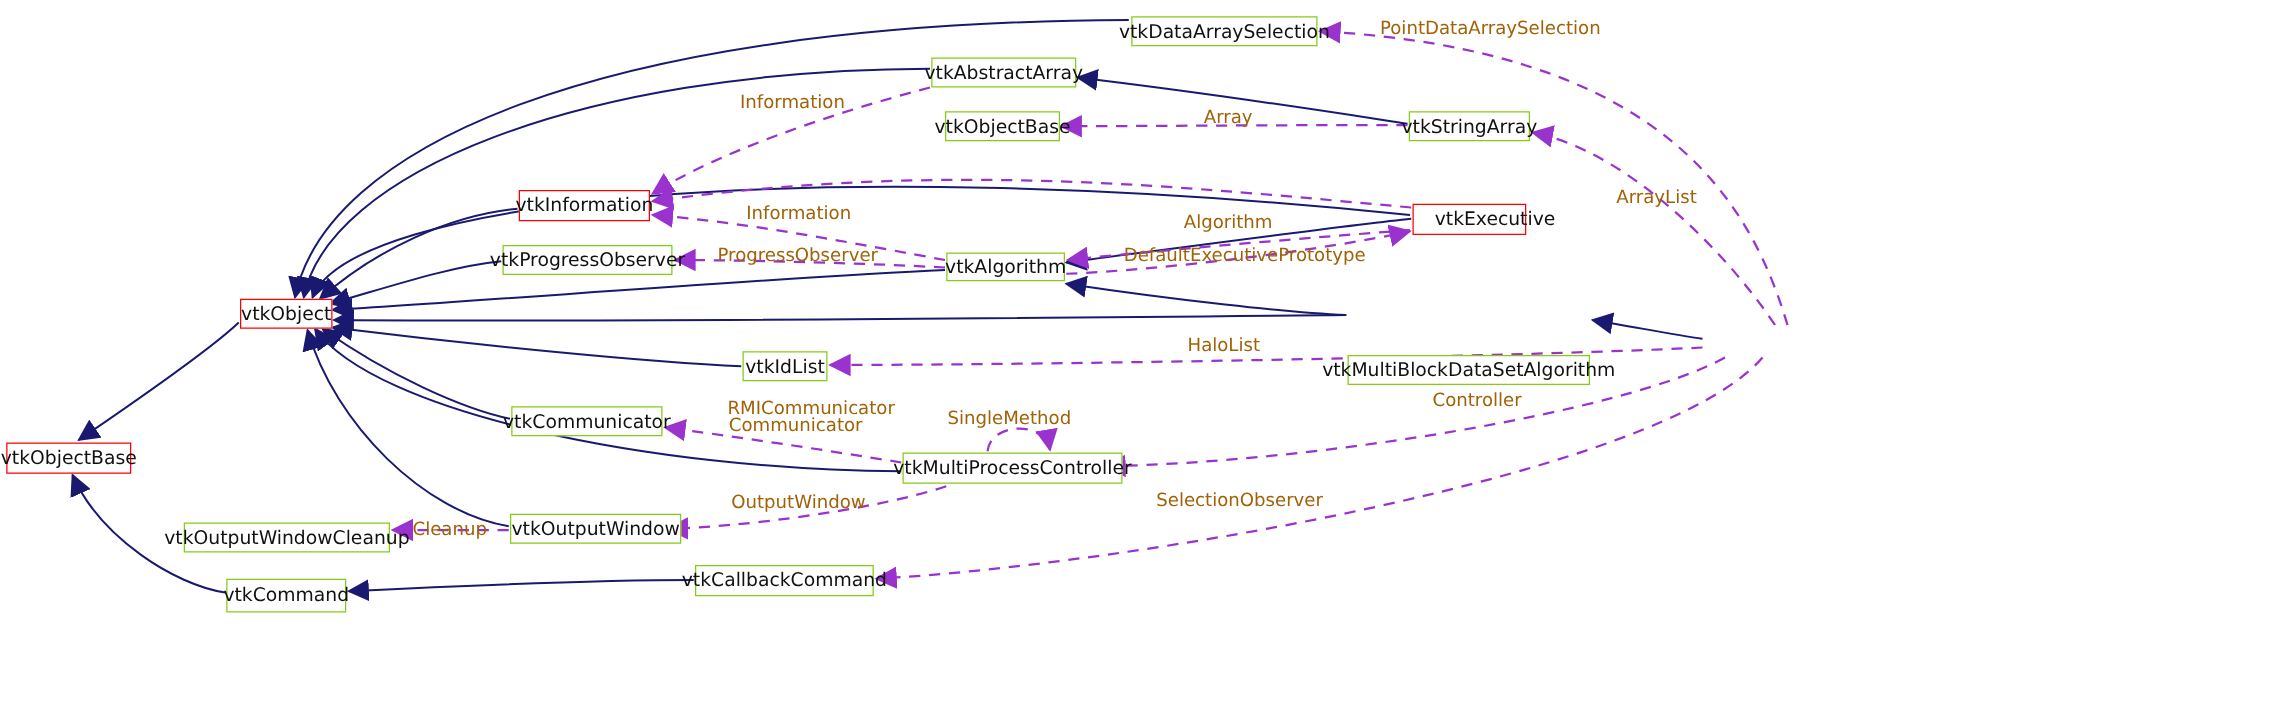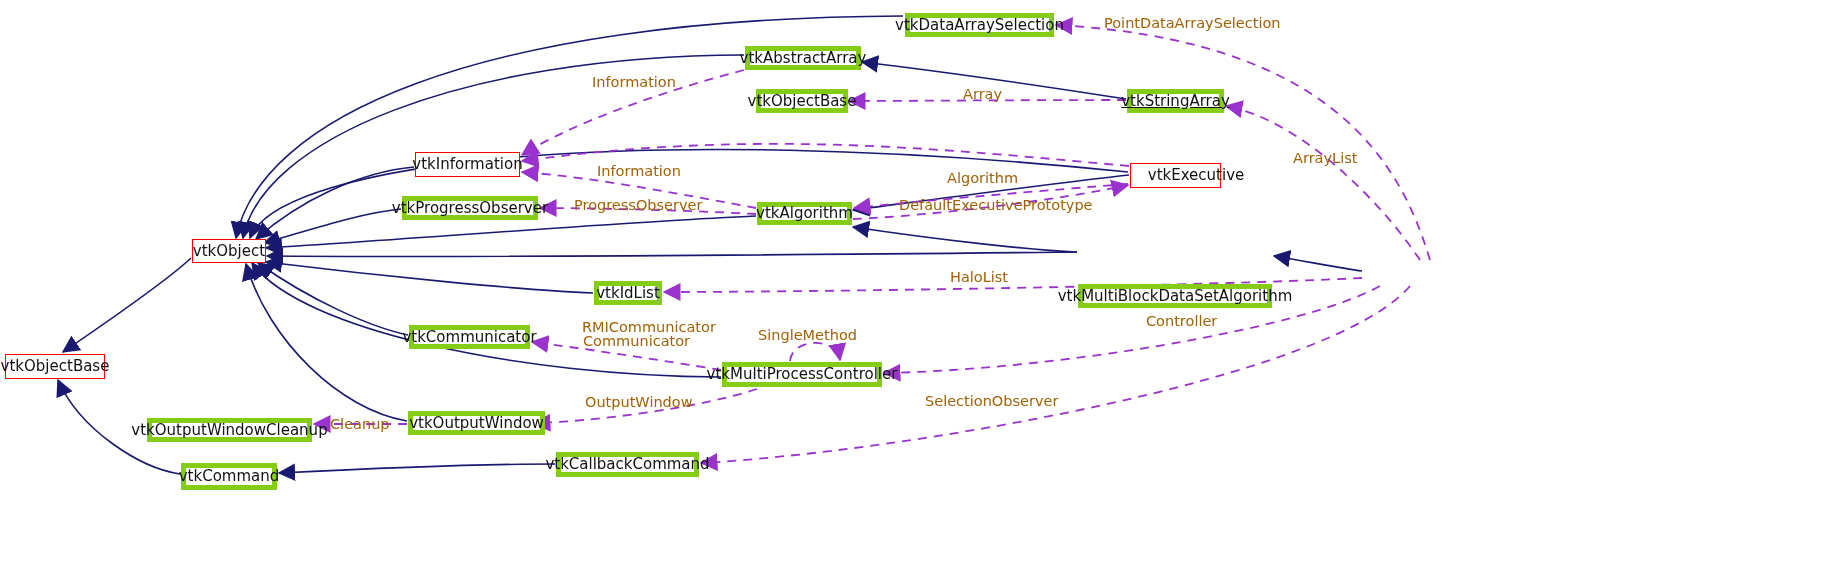--- a/index.html
+++ b/index.html
@@ -8,21 +8,21 @@
     width:1835px;height:575px;
     background:#ffffff;
     font-family:"DejaVu Sans","Liberation Sans",sans-serif;
     overflow:hidden;
   }
   svg#edges{position:absolute;left:0;top:0;width:1835px;height:575px;}
   .node{
     position:absolute;
     box-sizing:border-box;
     background:#ffffff;
-    border:5px solid #84cc16;
+    border:1px solid #84cc16;
     color:#111111;
     font-size:15px;
     line-height:1;
     display:flex;align-items:center;justify-content:center;
     white-space:nowrap;
     padding:0 7px;
     z-index:5;
   }
   .node.red{border:1px solid #ff0000;}
   .node.filled{background:#bfbfbf;border:1px solid #404040;}
@@ -126,27 +126,27 @@
     </g>
   </svg>
 
   <div class="node red" style="left: 192px; top: 239px; width: 74px; height: 24px;">vtkObject</div>
   <div class="node red" style="left: 5px; top: 354px; width: 100px; height: 25px;">vtkObjectBase</div>
   <div class="node red" style="left: 415px; top: 152px; width: 105px; height: 25px;">vtkInformation</div>
   <div class="node red" style="left: 1130px; top: 163px; width: 91px; height: 25px; padding-left: 48px;">vtkExecutive</div>
   <div class="node" style="left: 905px; top: 13px; width: 149px; height: 24px;">vtkDataArraySelection</div>
   <div class="node" style="left: 745px; top: 46px; width: 116px; height: 24px;">vtkAbstractArray</div>
   <div class="node" style="left: 756px; top: 89px; width: 92px; height: 24px;">vtkObjectBase</div>
-  <div class="node" style="left: 1127px; top: 89px; width: 97px; height: 24px; text-decoration: underline;">vtkStringArray</div>
+  <div class="node" style="left: 1127px; top: 89px; width: 97px; height: 24px;">vtkStringArray</div>
   <div class="node" style="left: 402px; top: 196px; width: 136px; height: 24px;">vtkProgressObserver</div>
   <div class="node" style="left: 757px; top: 202px; width: 95px; height: 23px;">vtkAlgorithm</div>
   <div class="node" style="left: 1078px; top: 239px; width: 194px; height: 24px; margin-top: 45px;">vtkMultiBlockDataSetAlgorithm</div>
   <div class="node" style="left: 594px; top: 281px; width: 68px; height: 24px;">vtkIdList</div>
   <div class="node" style="left: 409px; top: 325px; width: 121px; height: 24px;">vtkCommunicator</div>
-  <div class="node" style="left: 722px; top: 362px; width: 160px; height: 25px;">vtkMultiProcessController</div>
+  <div class="node" style="left: 722px; top: 362px; width: 176px; height: 25px;">vtkMultiProcessController</div>
   <div class="node" style="left: 408px; top: 411px; width: 137px; height: 24px;">vtkOutputWindow</div>
   <div class="node" style="left: 147px; top: 418px; width: 165px; height: 24px;">vtkOutputWindowCleanup</div>
   <div class="node" style="left: 556px; top: 452px; width: 143px; height: 25px;">vtkCallbackCommand</div>
   <div class="node" style="left: 181px; top: 463px; width: 96px; height: 27px;">vtkCommand</div>
 
   <div class="elabel" style="left: 1104px; top: 16px;">PointDataArraySelection</div>
   <div class="elabel" style="left: 592px; top: 75px;">Information</div>
   <div class="elabel" style="left: 963px; top: 87px;">Array</div>
   <div class="elabel" style="left: 1293px; top: 151px;">ArrayList</div>
   <div class="elabel" style="left: 597px; top: 164px;">Information</div>

